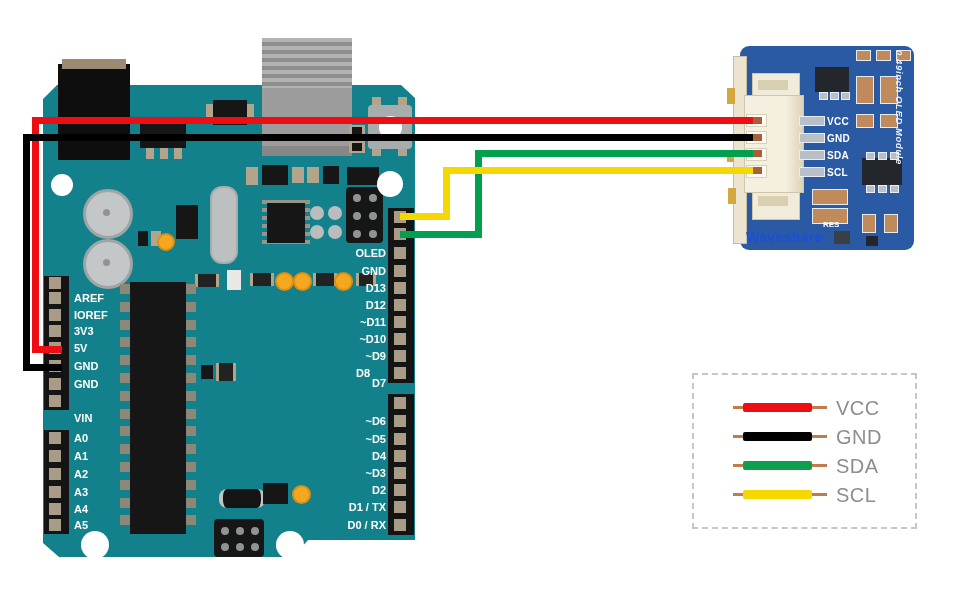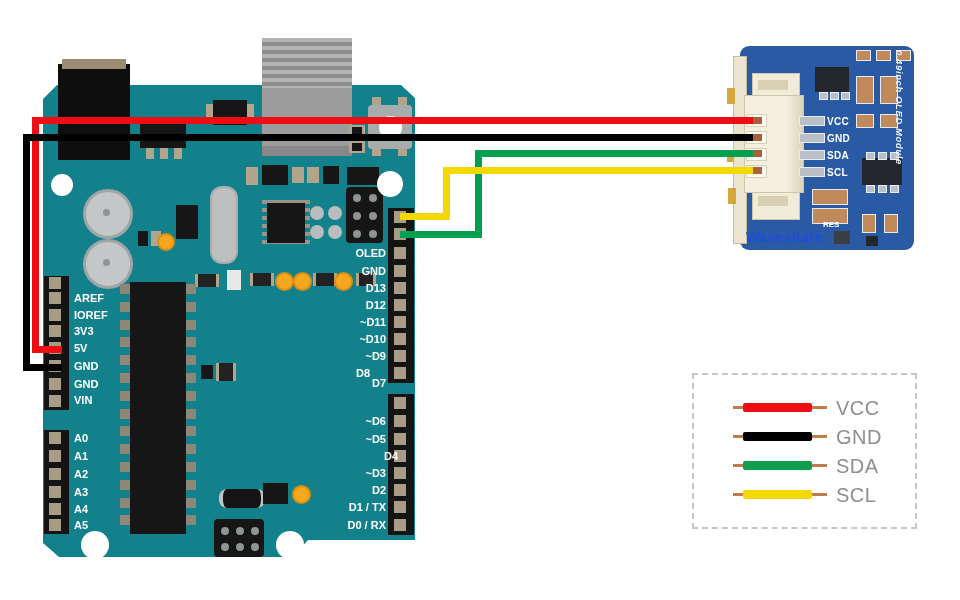--- a/index.html
+++ b/index.html
@@ -151,42 +151,42 @@
   <div class="abs hdr" style="left:44px;top:430px;width:25px;height:104px"></div>
   <div class="abs hdr" style="left:388px;top:208px;width:26px;height:175px"></div>
   <div class="abs hdr" style="left:388px;top:394px;width:26px;height:141px"></div>
 
   <div class="abs plabel" style="left:74px;top:298px">AREF</div>
   <div class="abs plabel" style="left:74px;top:315px">IOREF</div>
   <div class="abs plabel" style="left:74px;top:331px">3V3</div>
   <div class="abs plabel" style="left:74px;top:348px">5V</div>
   <div class="abs plabel" style="left:74px;top:366px">GND</div>
   <div class="abs plabel" style="left:74px;top:384px">GND</div>
-  <div class="abs plabel" style="left:74px;top:400px">VIN</div>
+  <div class="abs plabel" style="left:74px;top:418px">VIN</div>
 
   <div class="abs plabel" style="left:74px;top:438px">A0</div>
   <div class="abs plabel" style="left:74px;top:456px">A1</div>
   <div class="abs plabel" style="left:74px;top:474px">A2</div>
   <div class="abs plabel" style="left:74px;top:492px">A3</div>
   <div class="abs plabel" style="left:74px;top:509px">A4</div>
   <div class="abs plabel" style="left:74px;top:525px">A5</div>
 
   <div class="abs plabel r" style="left:300px;top:253px">OLED</div>
   <div class="abs plabel r" style="left:300px;top:271px">GND</div>
   <div class="abs plabel r" style="left:300px;top:288px">D13</div>
   <div class="abs plabel r" style="left:300px;top:305px">D12</div>
   <div class="abs plabel r" style="left:300px;top:322px">~D11</div>
   <div class="abs plabel r" style="left:300px;top:339px">~D10</div>
   <div class="abs plabel r" style="left:300px;top:356px">~D9</div>
   <div class="abs plabel r" style="left:284px;top:373px">D8</div>
 
   <div class="abs plabel r" style="left:300px;top:383px">D7</div>
   <div class="abs plabel r" style="left:300px;top:421px">~D6</div>
   <div class="abs plabel r" style="left:300px;top:439px">~D5</div>
-  <div class="abs plabel r" style="left:312px;top:456px">D4</div>
+  <div class="abs plabel r" style="left:300px;top:456px">D4</div>
   <div class="abs plabel r" style="left:300px;top:473px">~D3</div>
   <div class="abs plabel r" style="left:300px;top:490px">D2</div>
   <div class="abs plabel r" style="left:300px;top:507px">D1 / TX</div>
   <div class="abs plabel r" style="left:300px;top:525px">D0 / RX</div>
 
   <div class="abs mpcb"></div>
   <div class="abs mstrip"></div>
   <div class="abs gold" style="left:727px;top:88px;width:8px;height:16px"></div>
   <div class="abs gold" style="left:727px;top:150px;width:7px;height:12px"></div>
   <div class="abs gold" style="left:728px;top:188px;width:8px;height:16px"></div>

